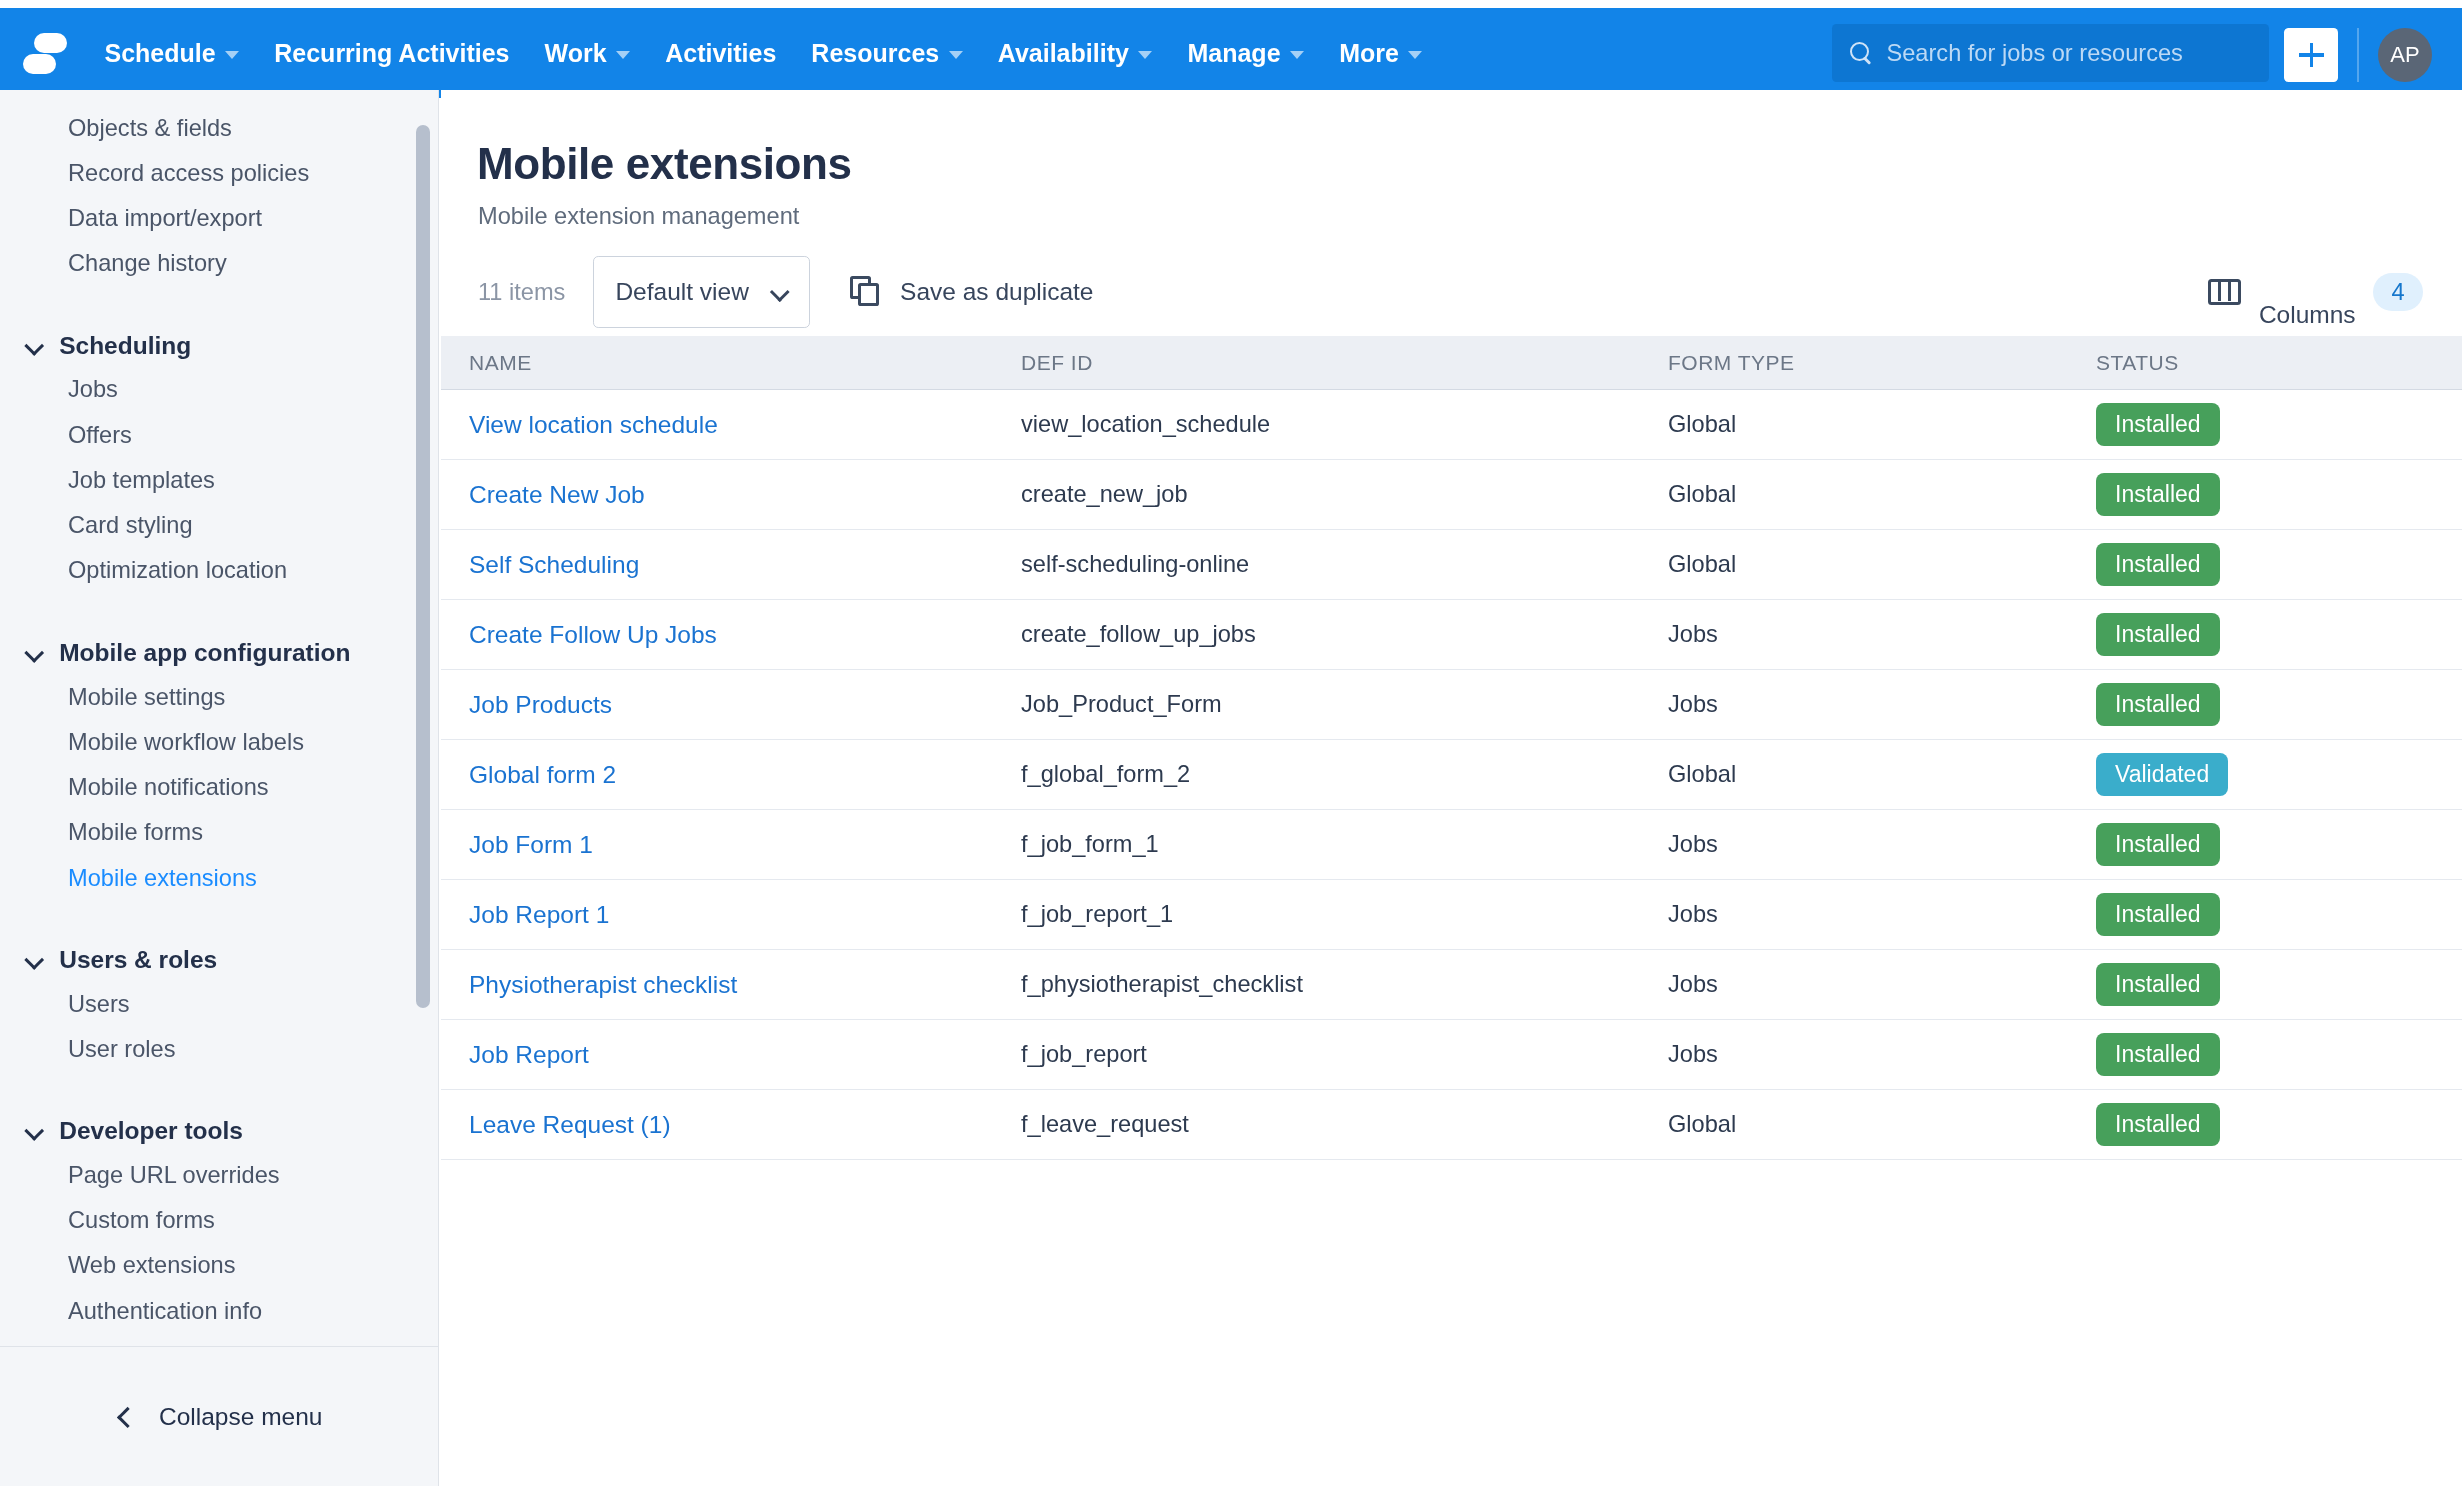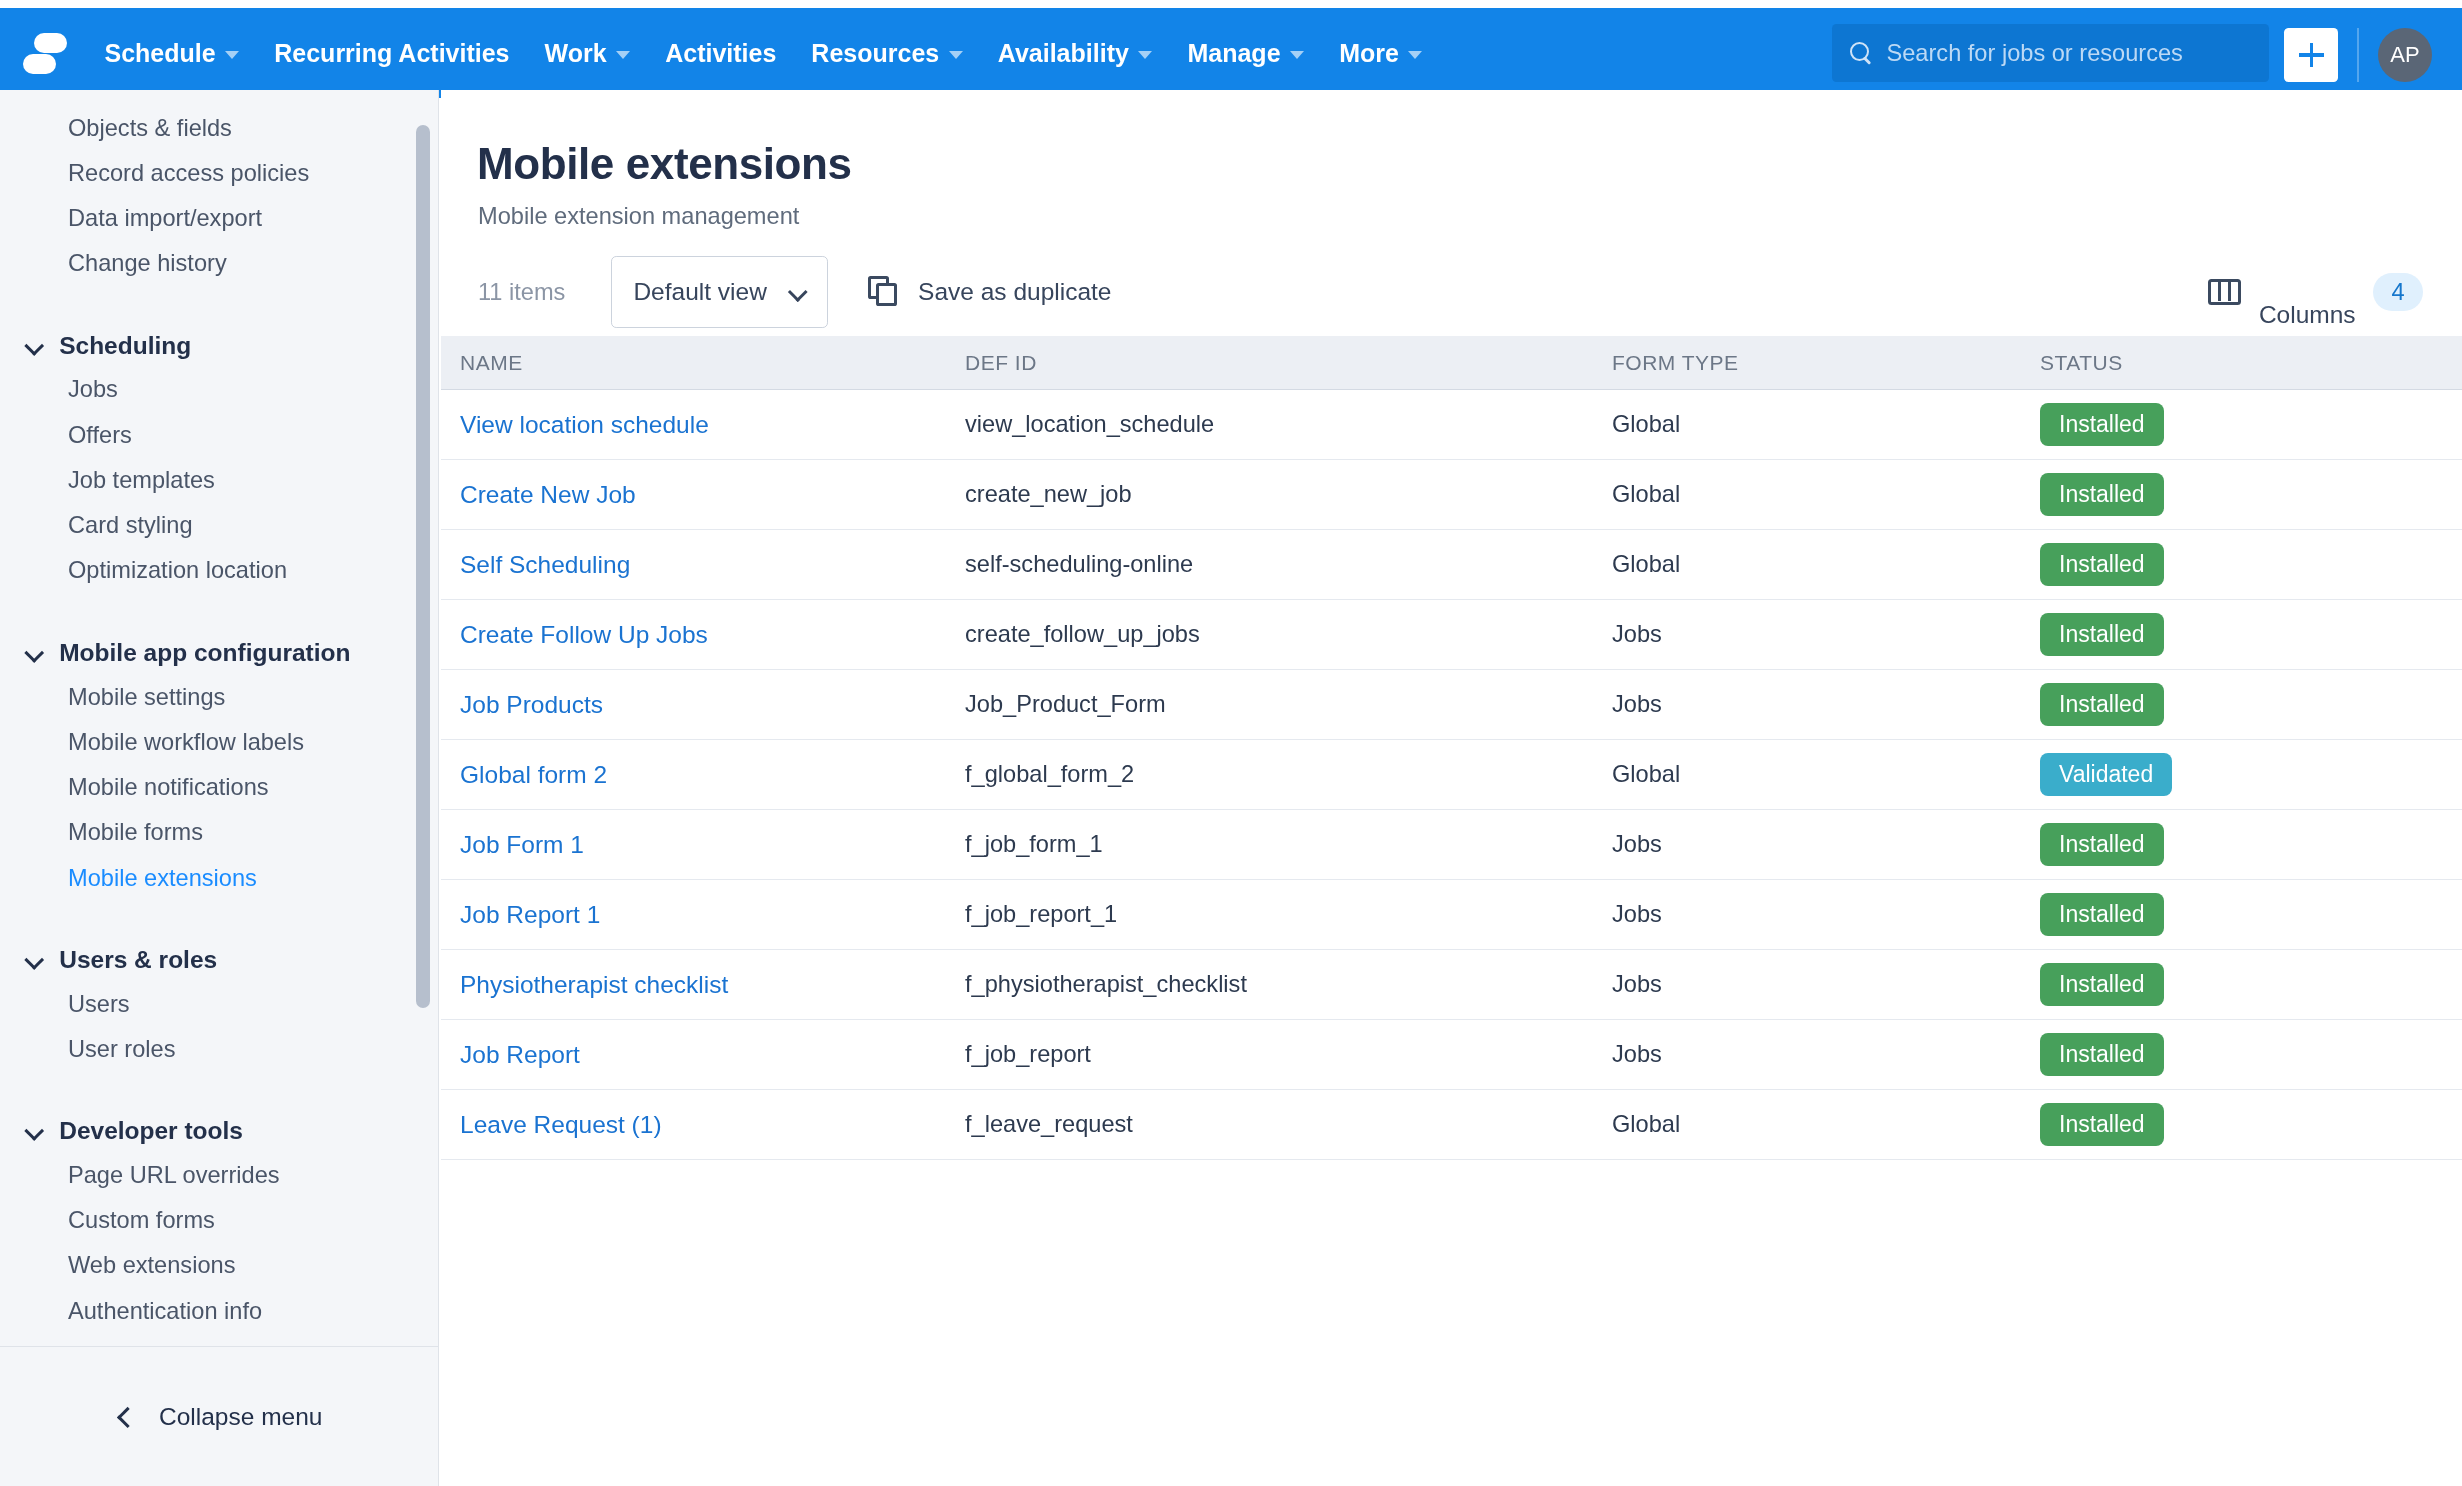--- a/index.html
+++ b/index.html
@@ -136,21 +136,21 @@
     width: 2022px; height: 1396px;
     background: #ffffff;
   }
   .page-title { font-size: 44px; font-weight: 700; color: #23304a; padding: 49px 0 0 36px; letter-spacing: -0.4px; }
   .page-sub { font-size: 23.6px; color: #5f6b7c; padding: 14px 0 0 37px; }
 
   .toolbar {
     display: flex; align-items: center;
     padding: 37px 40px 0 37px; height: 87px;
   }
-  .items-count { font-size: 23.6px; color: #8b95a5; margin-right: 46px; white-space: nowrap; }
+  .items-count { font-size: 23.6px; color: #8b95a5; margin-right: 28px; white-space: nowrap; }
   .view-select {
     display: flex; align-items: center; gap: 23px;
     border: 1.7px solid #ccd3dd; border-radius: 5.2px;
     height: 72px; padding: 0 21px; cursor: pointer; background: #fff;
   }
   .view-select-label { font-size: 24.5px; color: #37455c; white-space: nowrap; }
   .chev-sm { width: 15.7px; height: 10.5px; position: relative; flex: 0 0 auto; }
   .chev-sm::after {
     content: ""; position: absolute; left: 0.9px; top: -1.7px;
     width: 10.5px; height: 10.5px;
@@ -196,21 +196,21 @@
     border-bottom: 1.7px solid #d4dae3;
   }
   .th {
     font-size: 21px; color: #6c7787; letter-spacing: 0.5px;
     padding-left: 0; white-space: nowrap;
   }
   .tr {
     display: flex; align-items: center; height: 70px;
     border-bottom: 1.7px solid #e5e9ef; background: #ffffff;
   }
-  .c-name  { width: 524px; padding-left: 19px; }
+  .c-name  { width: 580px; padding-left: 28px; }
   .c-defid { width: 647px; }
   .c-type  { width: 428px; }
   .c-stat  { flex: 1 1 auto; }
   .td-link { font-size: 24.5px; color: #1a73d1; cursor: pointer; white-space: nowrap; }
   .td-text { font-size: 23.6px; color: #2d3a4f; white-space: nowrap; }
   .badge {
     display: inline-block; color: #ffffff; font-size: 23px;
     border-radius: 8px; padding: 7.9px 19px; white-space: nowrap;
   }
   .badge.installed { background: #47a05b; }

